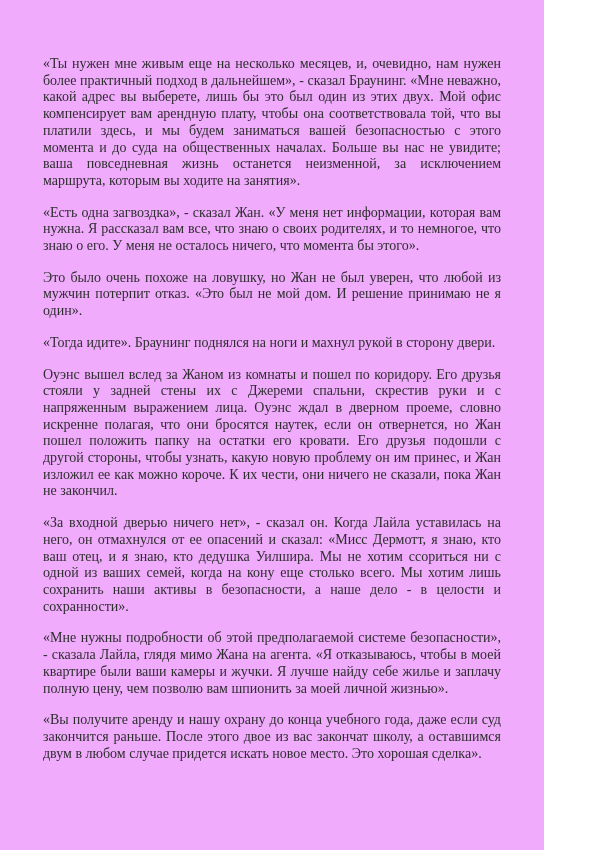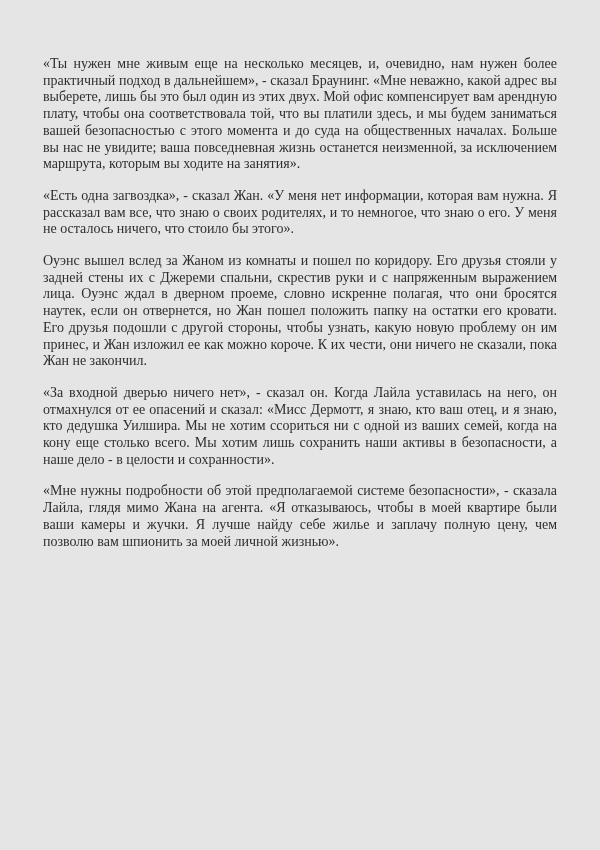--- a/index.html
+++ b/index.html
@@ -7,36 +7,39 @@
     padding: 0;
     background: #ffffff;
   }
   body {
     width: 600px;
     height: 850px;
     overflow: hidden;
   }
   .page {
     box-sizing: border-box;
-    width: 600px;
+    width: 544px;
     height: 850px;
     padding: 56px 43px 0 43px;
-    background: #e5e5e5;
+    background: #f0abfc;
   }
   .page p {
     margin: 0 0 15px 0;
     font-family: "Liberation Serif", "DejaVu Serif", serif;
     font-size: 14px;
     line-height: 16.7px;
     text-align: justify;
     color: #2e2e2e;
   }
 </style>
 </head>
 <body>
 
 <div class="page">
   <p>«Ты нужен мне живым еще на несколько месяцев, и, очевидно, нам нужен более практичный подход в дальнейшем», - сказал Браунинг. «Мне неважно, какой адрес вы выберете, лишь бы это был один из этих двух. Мой офис компенсирует вам арендную плату, чтобы она соответствовала той, что вы платили здесь, и мы будем заниматься вашей безопасностью с этого момента и до суда на общественных началах. Больше вы нас не увидите; ваша повседневная жизнь останется неизменной, за исключением маршрута, которым вы ходите на занятия».</p>
-  <p>«Есть одна загвоздка», - сказал Жан. «У меня нет информации, которая вам нужна. Я рассказал вам все, что знаю о своих родителях, и то немногое, что знаю о его. У меня не осталось ничего, что стоило бы этого».</p>
+  <p>«Есть одна загвоздка», - сказал Жан. «У меня нет информации, которая вам нужна. Я рассказал вам все, что знаю о своих родителях, и то немногое, что знаю о его. У меня не осталось ничего, что момента бы этого».</p>
+  <p>Это было очень похоже на ловушку, но Жан не был уверен, что любой из мужчин потерпит отказ. «Это был не мой дом. И решение принимаю не я один».</p>
+  <p>«Тогда идите». Браунинг поднялся на ноги и махнул рукой в сторону двери.</p>
   <p>Оуэнс вышел вслед за Жаном из комнаты и пошел по коридору. Его друзья стояли у задней стены их с Джереми спальни, скрестив руки и с напряженным выражением лица. Оуэнс ждал в дверном проеме, словно искренне полагая, что они бросятся наутек, если он отвернется, но Жан пошел положить папку на остатки его кровати. Его друзья подошли с другой стороны, чтобы узнать, какую новую проблему он им принес, и Жан изложил ее как можно короче. К их чести, они ничего не сказали, пока Жан не закончил.</p>
   <p>«За входной дверью ничего нет», - сказал он. Когда Лайла уставилась на него, он отмахнулся от ее опасений и сказал: «Мисс Дермотт, я знаю, кто ваш отец, и я знаю, кто дедушка Уилшира. Мы не хотим ссориться ни с одной из ваших семей, когда на кону еще столько всего. Мы хотим лишь сохранить наши активы в безопасности, а наше дело - в целости и сохранности».</p>
   <p>«Мне нужны подробности об этой предполагаемой системе безопасности», - сказала Лайла, глядя мимо Жана на агента. «Я отказываюсь, чтобы в моей квартире были ваши камеры и жучки. Я лучше найду себе жилье и заплачу полную цену, чем позволю вам шпионить за моей личной жизнью».</p>
+  <p>«Вы получите аренду и нашу охрану до конца учебного года, даже если суд закончится раньше. После этого двое из вас закончат школу, а оставшимся двум в любом случае придется искать новое место. Это хорошая сделка».</p>
 </div>
 
 </body></html>

